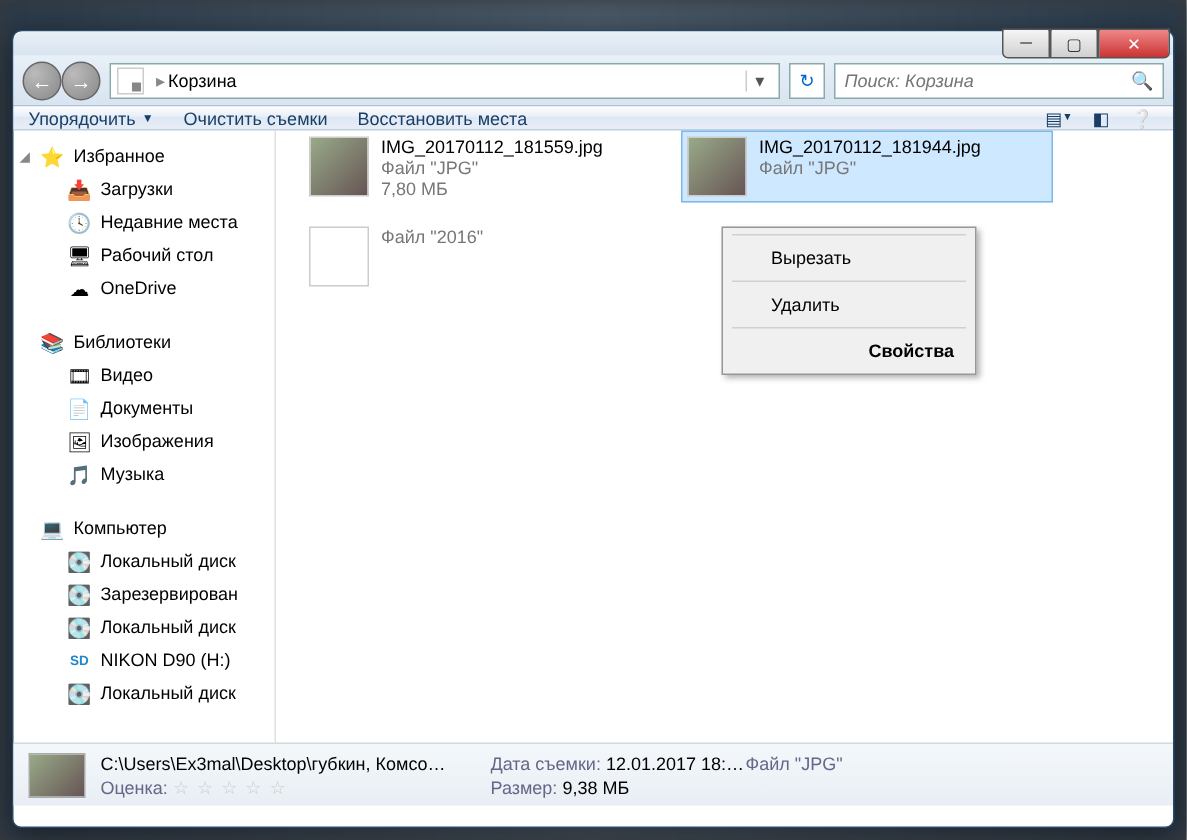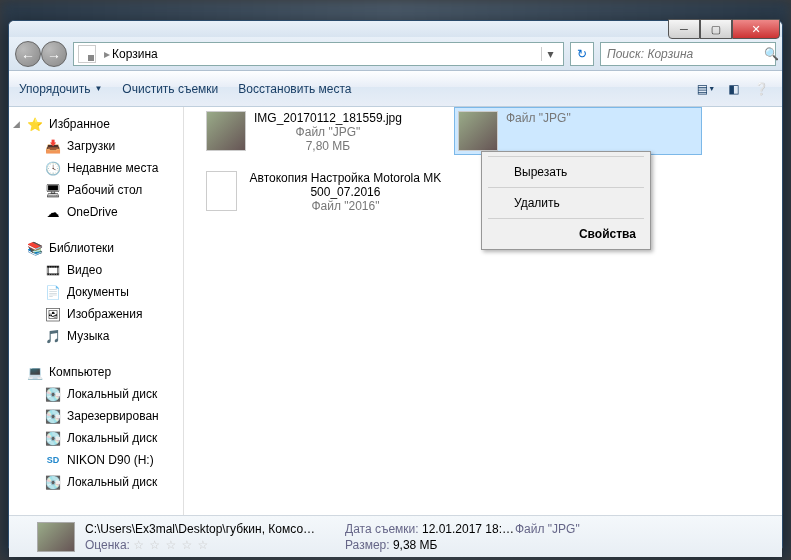--- a/index.html
+++ b/index.html
@@ -16,57 +16,57 @@
 
 .navbar { height: 34px; background: linear-gradient(#e8f0f8, #d8e4f0); display: flex; align-items: center; padding: 0 6px; gap: 6px; border-bottom: 1px solid #b0c0d0; }
 .nav-arrows { display: flex; gap: 0; }
 .nav-arrow { width: 26px; height: 26px; border-radius: 50%; background: radial-gradient(circle at 30% 30%, #bbb, #888); border: 1px solid #666; display: flex; align-items: center; justify-content: center; color: #fff; font-size: 14px; }
 .addr { flex: 1; height: 24px; background: #fff; border: 1px solid #8aa; display: flex; align-items: center; padding: 0 4px; }
 .addr-icon { width: 18px; height: 18px; background: #fff; border: 1px solid #ccc; margin-right: 6px; position: relative; }
 .addr-icon::after { content: ""; position: absolute; width: 6px; height: 6px; background: #888; bottom: 1px; right: 1px; }
 .addr-sep { color: #888; margin: 0 2px; }
 .addr-drop { margin-left: auto; width: 18px; text-align: center; border-left: 1px solid #ccc; color: #555; }
 .refresh { width: 24px; height: 24px; border: 1px solid #8aa; background: #fff; display: flex; align-items: center; justify-content: center; color: #06c; }
-.search { width: 176px; height: 24px; background: #fff; border: 1px solid #8aa; display: flex; align-items: center; padding: 0 6px; }
+.search { width: 220px; height: 24px; background: #fff; border: 1px solid #8aa; display: flex; align-items: center; padding: 0 6px; }
 .search input { flex: 1; border: none; outline: none; color: #888; font-style: italic; }
 .search-icon { color: #06a; }
 
 
-.toolbar { height: 36px; background: linear-gradient(#fdfeff, #e8eef7 45%, #dde8f4 46%, #e8eef7); border-bottom: 1px solid #c0cfdd; display: flex; align-items: center; padding: 0 10px; color: #1a3f66; }
+.toolbar { height: 16px; background: linear-gradient(#fdfeff, #e8eef7 45%, #dde8f4 46%, #e8eef7); border-bottom: 1px solid #c0cfdd; display: flex; align-items: center; padding: 0 10px; color: #1a3f66; }
 .tb-item { margin-right: 20px; cursor: default; display: flex; align-items: center; gap: 4px; }
 .tb-drop { font-size: 8px; }
 .tb-right { margin-left: auto; display: flex; gap: 8px; align-items: center; }
 .tb-ricon { width: 20px; height: 20px; display: flex; align-items: center; justify-content: center; }
 
 
 .main { display: flex; height: 408px; }
 .sidebar { width: 175px; border-right: 1px solid #e0e0e0; padding: 6px 0; overflow: hidden; position: relative; }
 .sb-group { margin-bottom: 14px; }
 .sb-head { display: flex; align-items: center; padding: 3px 8px 3px 18px; gap: 6px; }
 .sb-item { display: flex; align-items: center; padding: 3px 8px 3px 36px; gap: 6px; white-space: nowrap; }
 .sb-icon { width: 16px; height: 16px; display: inline-flex; align-items: center; justify-content: center; font-size: 13px; }
 .sb-arrow { position: absolute; left: 4px; font-size: 9px; color: #888; }
 
-.content { flex: 1; padding: 1px 6px; position: relative; text-align: center; }
+.content { flex: 1; padding: 1px 6px; position: relative; }
 .file { display: flex; align-items: flex-start; width: 248px; padding: 4px; gap: 8px; position: absolute; }
 .file.selected { background: #cde8ff; border: 1px solid #7cb8e8; padding: 3px; }
 .thumb { width: 40px; height: 40px; border: 1px solid #ccc; background: #e8e8e8; display: flex; align-items: center; justify-content: center; }
 .thumb.img { background: linear-gradient(135deg,#9a8,#655); }
 .thumb.doc { background: #fff; }
 .fmeta .name { color: #000; }
 .fmeta .t, .fmeta .s { color: #777; }
 
 
 .ctx { position: absolute; left: 472px; top: 130px; width: 170px; background: #f0f0f0; border: 1px solid #979797; box-shadow: 2px 2px 4px rgba(0,0,0,0.3); padding: 2px; }
 .ctx-item { padding: 6px 12px 6px 30px; }
 .ctx-sep { height: 1px; background: #d0d0d0; margin: 2px 4px; }
 .ctx-item.bold { font-weight: bold; text-align: right; }
 
 
-.details { height: 42px; border-top: 1px solid #d0d8e0; background: linear-gradient(#f4f8fb,#e8eef4); display: flex; align-items: center; padding: 0 28px; gap: 10px; justify-content: flex-end; }
+.details { height: 42px; border-top: 1px solid #d0d8e0; background: linear-gradient(#f4f8fb,#e8eef4); display: flex; align-items: center; padding: 0 10px; gap: 10px; justify-content: flex-end; }
 .det-thumb { width: 38px; height: 30px; background: linear-gradient(135deg,#9a8,#655); border: 1px solid #aaa; }
 .det-text { flex: 1; display: grid; grid-template-columns: 260px 170px 170px; row-gap: 2px; }
 .det-text div { white-space: nowrap; overflow: hidden; text-overflow: ellipsis; }
 .det-lbl { color: #668; }
 .stars { color: #ccc; letter-spacing: 1px; }
 
 .bg-blur { position: absolute; inset: 0; background: linear-gradient(90deg,#2a3a4a,#4a5a6a,#2a3a4a); filter: blur(6px); z-index: -1; }
 </style>
 </head>
 <body>
@@ -195,27 +195,27 @@
         <div class="thumb img"></div>
         <div class="fmeta">
           <div class="name">IMG_20170112_181559.jpg</div>
           <div class="t">Файл "JPG"</div>
           <div class="s">7,80 МБ</div>
         </div>
       </div>
       <div class="file selected" style="left:270px;top:0">
         <div class="thumb img"></div>
         <div class="fmeta">
+          <div class="name">IMG_20170112_181944.jpg</div>
           <div class="t">Файл "JPG"</div>
         </div>
       </div>
       <div class="file" style="left:18px;top:60px">
         <div class="thumb doc"></div>
         <div class="fmeta">
-          <div class="name">Автокопия Настройка Motorola MK 500_07.2016</div>
           <div class="t">Файл "2016"</div>
         </div>
       </div>
     </div>
   </div>
 
   <div class="ctx">
     <div class="ctx-sep"></div>
     <div class="ctx-item">Вырезать</div>
     <div class="ctx-sep"></div>

